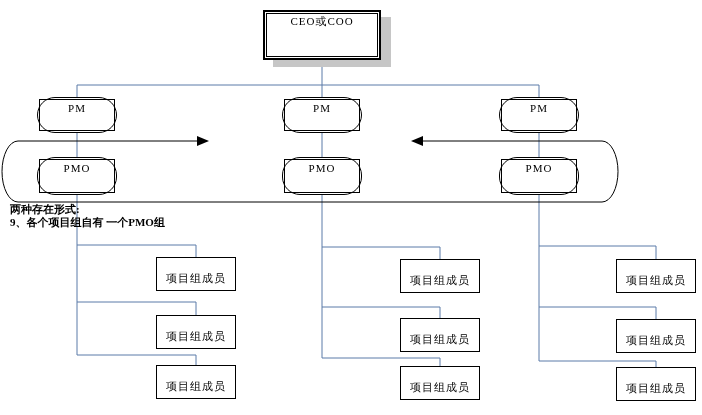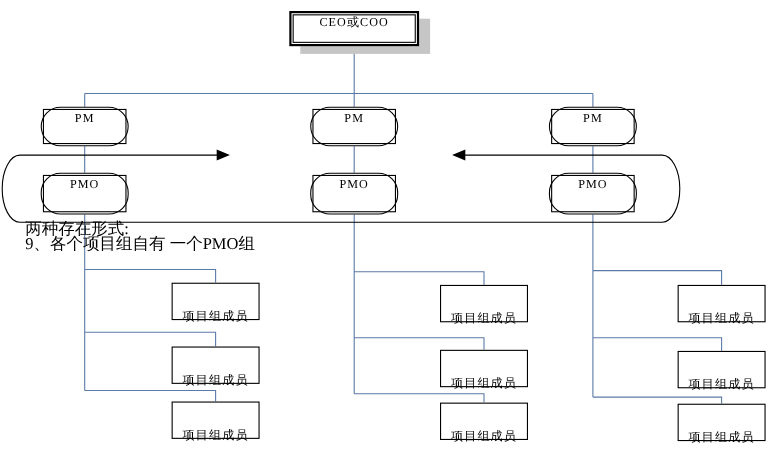--- a/index.html
+++ b/index.html
@@ -12,24 +12,24 @@
     position:absolute;background:#fff;border:1px solid #000;box-sizing:border-box;
     text-align:center;font-size:11px;line-height:13px;padding-top:4px;
   }
   .dbl::before{
     content:"";position:absolute;inset:1px;border:1px solid #000;pointer-events:none;
   }
   .ceo{
     border-width:2px;box-shadow:10px 7px 0 0 #c6c6c6;letter-spacing:1px;padding-top:3px;
   }
   .pm{letter-spacing:1px;border-radius:18px;}
-  .member{padding-top:24px;letter-spacing:1px;}
+  .member{padding-top:14px;letter-spacing:1px;}
   #annotation{
-    position:absolute;left:23px;top:203px;width:270px;
-    font-size:15px;line-height:12.5px;white-space:nowrap;
+    position:absolute;left:10px;top:203px;width:270px;
+    font-size:11px;line-height:12.5px;white-space:nowrap;font-weight:bold;
   }
 </style>
 </head>
 <body>
 
 <div id="canvas">
 
   <svg id="connectors" viewBox="0 0 702 415" xmlns="http://www.w3.org/2000/svg">
 
     <path d="M322 48V85 M77 85H539 M77 85V97 M322 85V97 M539 85V97
@@ -37,21 +37,21 @@
              M77 195V355 M77 245H196V257 M77 302H196V315 M77 355H196V365
              M322 195V358 M322 247H440V259 M322 307H440V318 M322 358H440V366
              M539 195V361 M539 246H656V259 M539 307H656V319 M539 361H656V367" fill="none" stroke="#5b7aa8" stroke-width="1"></path>
 
     <path d="M203 141H18A16 30.5 0 0 0 18 202H602A16 30.5 0 0 0 602 141H417" fill="none" stroke="#000" stroke-width="1"></path>
 
     <polygon points="209,141 197,136 197,146" fill="#000"></polygon>
     <polygon points="411,141 423,136 423,146" fill="#000"></polygon>
   </svg>
 
-  <div class="box dbl ceo" style="left:263px;top:10px;width:118px;height:32px">
+  <div class="box dbl ceo" style="left:263px;top:10px;width:118px;height:50px">
     <span>CEO或COO</span>
   </div>
 
   <div class="box dbl pm" style="left:37px;top:97px;width:80px;height:36px">
     <span>PM</span>
   </div>
   <div class="box dbl pm" style="left:282px;top:97px;width:80px;height:36px">
     <span>PM</span>
   </div>
   <div class="box dbl pm" style="left:499px;top:97px;width:80px;height:36px">

